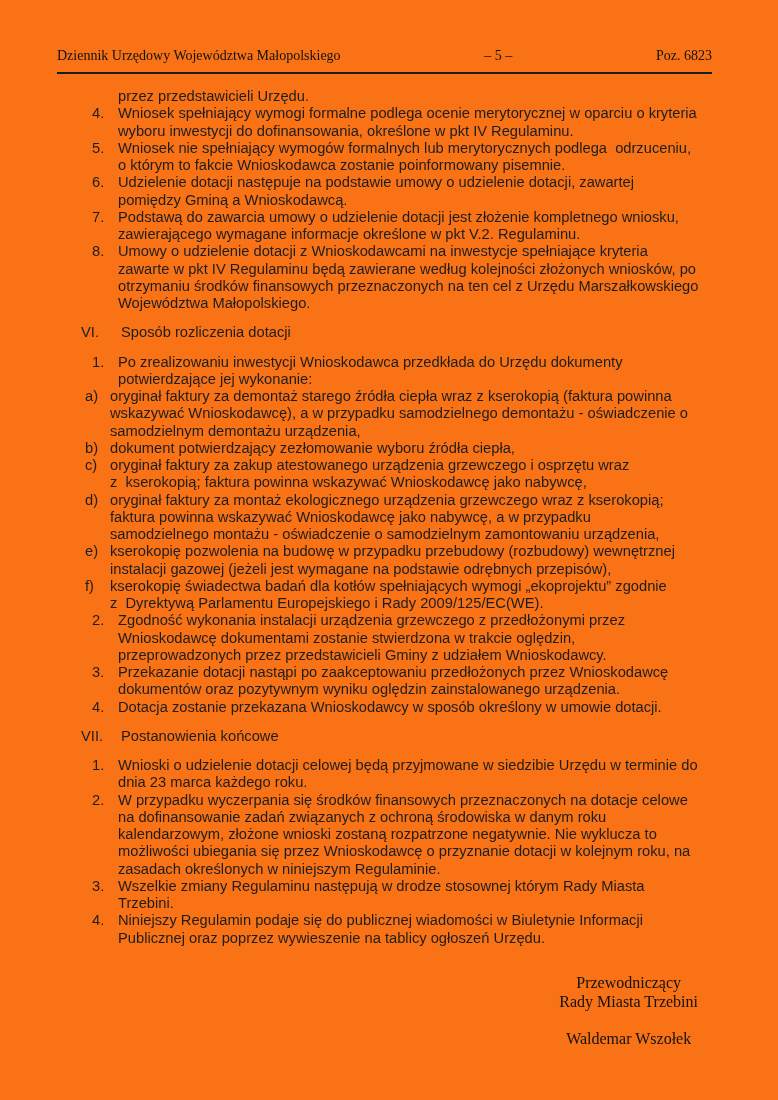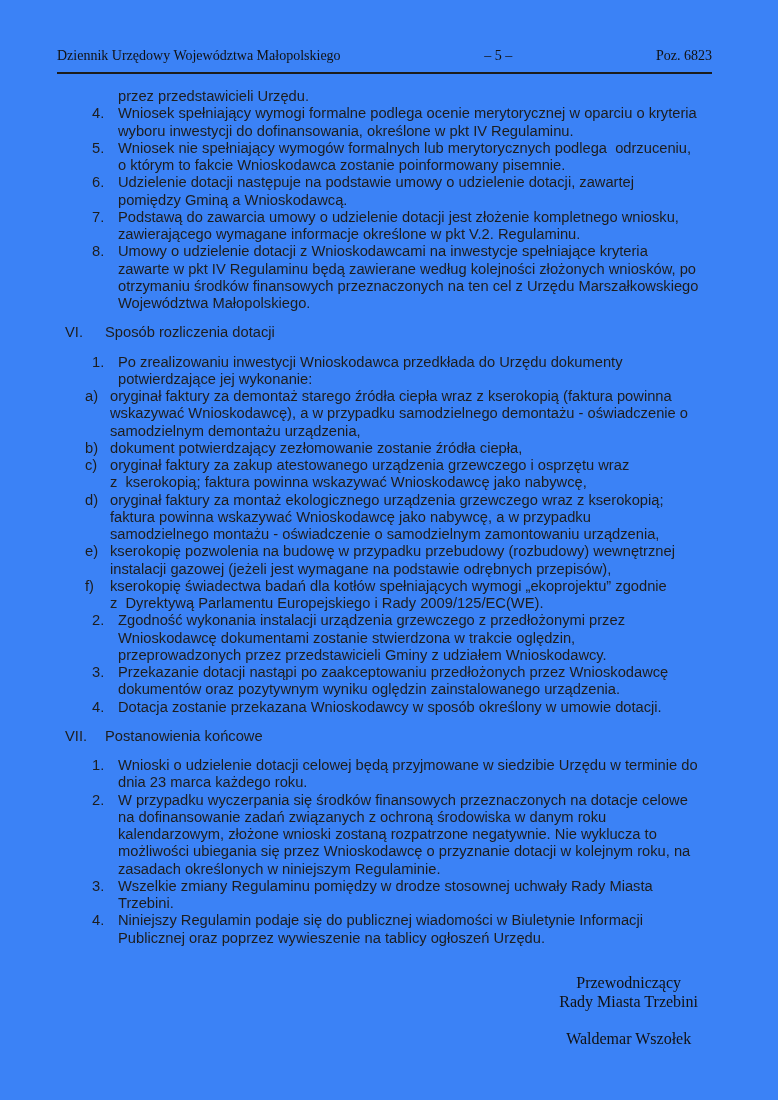--- a/index.html
+++ b/index.html
@@ -1,17 +1,17 @@
 <!DOCTYPE html>
 <html lang="pl"><head>
 <meta charset="utf-8">
 <style>
   html, body { margin:0; padding:0; background:#ffffff; }
   .page {
-    position:relative; width:778px; height:1100px; background:#3b82f6;
+    position:relative; width:778px; height:1100px; background:#f97316;
     font-family:"Liberation Sans", sans-serif; font-size:14.7px; color:#1d1d1d;
     overflow:hidden;
   }
   .page-header {
     position:absolute; top:48px; left:57px; right:66px;
     display:flex; justify-content:space-between; align-items:baseline;
     font-family:"Liberation Serif", serif; font-size:14px; color:#111;
     padding-bottom:8px; border-bottom:2px solid #1c1c1c;
   }
   .content {
@@ -19,21 +19,21 @@
     line-height:17.25px;
   }
   .continuation { margin:0 0 0 53px; white-space:pre-wrap; }
   .li { display:flex; }
   .li .marker { flex:none; }
   .li .text { flex:1; white-space:pre-wrap; }
   .li.num { margin-left:27px; }
   .li.num .marker { width:26px; }
   .li.letter { margin-left:20px; }
   .li.letter .marker { width:25px; }
-  .section-heading { display:flex; margin:12px 0 12px 0; }
+  .section-heading { display:flex; margin:12px 0 12px 16px; }
   .section-heading .numeral { flex:none; width:40px; }
   .signature {
     position:absolute; top:973px; right:80px; text-align:center;
     font-family:"Liberation Serif", serif; font-size:16px; line-height:19px; color:#111;
   }
   .sig-name { margin-top:18px; }
 </style>
 </head>
 <body>
 
@@ -88,21 +88,21 @@
 potwierdzające jej wykonanie:</span>
     </div>
     <div class="li letter">
       <span class="marker">a)</span>
       <span class="text">oryginał faktury za demontaż starego źródła ciepła wraz z kserokopią (faktura powinna
 wskazywać Wnioskodawcę), a w przypadku samodzielnego demontażu - oświadczenie o
 samodzielnym demontażu urządzenia,</span>
     </div>
     <div class="li letter">
       <span class="marker">b)</span>
-      <span class="text">dokument potwierdzający zezłomowanie zostanie źródła ciepła,</span>
+      <span class="text">dokument potwierdzający zezłomowanie wyboru źródła ciepła,</span>
     </div>
     <div class="li letter">
       <span class="marker">c)</span>
       <span class="text">oryginał faktury za zakup atestowanego urządzenia grzewczego i osprzętu wraz
 z  kserokopią; faktura powinna wskazywać Wnioskodawcę jako nabywcę,</span>
     </div>
     <div class="li letter">
       <span class="marker">d)</span>
       <span class="text">oryginał faktury za montaż ekologicznego urządzenia grzewczego wraz z kserokopią;
 faktura powinna wskazywać Wnioskodawcę jako nabywcę, a w przypadku
@@ -147,21 +147,21 @@
     <div class="li num">
       <span class="marker">2.</span>
       <span class="text">W przypadku wyczerpania się środków finansowych przeznaczonych na dotacje celowe
 na dofinansowanie zadań związanych z ochroną środowiska w danym roku
 kalendarzowym, złożone wnioski zostaną rozpatrzone negatywnie. Nie wyklucza to
 możliwości ubiegania się przez Wnioskodawcę o przyznanie dotacji w kolejnym roku, na
 zasadach określonych w niniejszym Regulaminie.</span>
     </div>
     <div class="li num">
       <span class="marker">3.</span>
-      <span class="text">Wszelkie zmiany Regulaminu pomiędzy w drodze stosownej uchwały Rady Miasta
+      <span class="text">Wszelkie zmiany Regulaminu następują w drodze stosownej którym Rady Miasta
 Trzebini.</span>
     </div>
     <div class="li num">
       <span class="marker">4.</span>
       <span class="text">Niniejszy Regulamin podaje się do publicznej wiadomości w Biuletynie Informacji
 Publicznej oraz poprzez wywieszenie na tablicy ogłoszeń Urzędu.</span>
     </div>
 
   </main>
 

